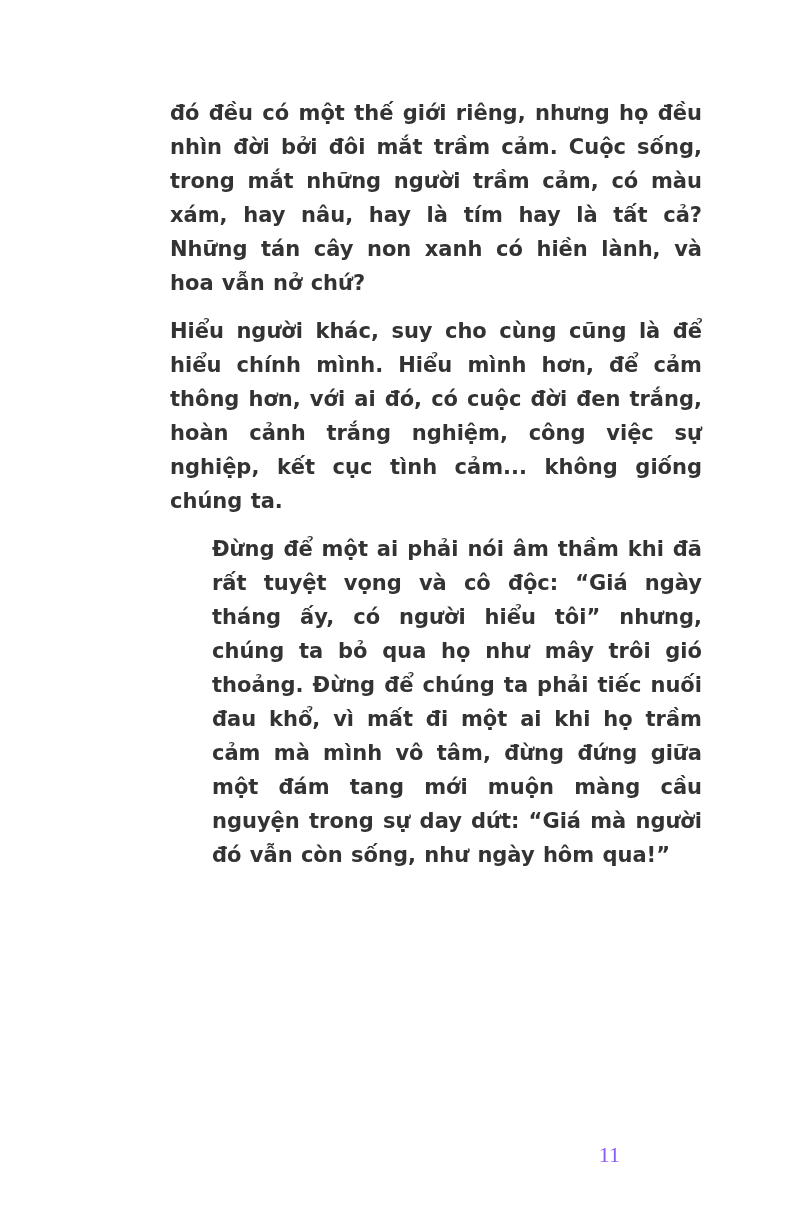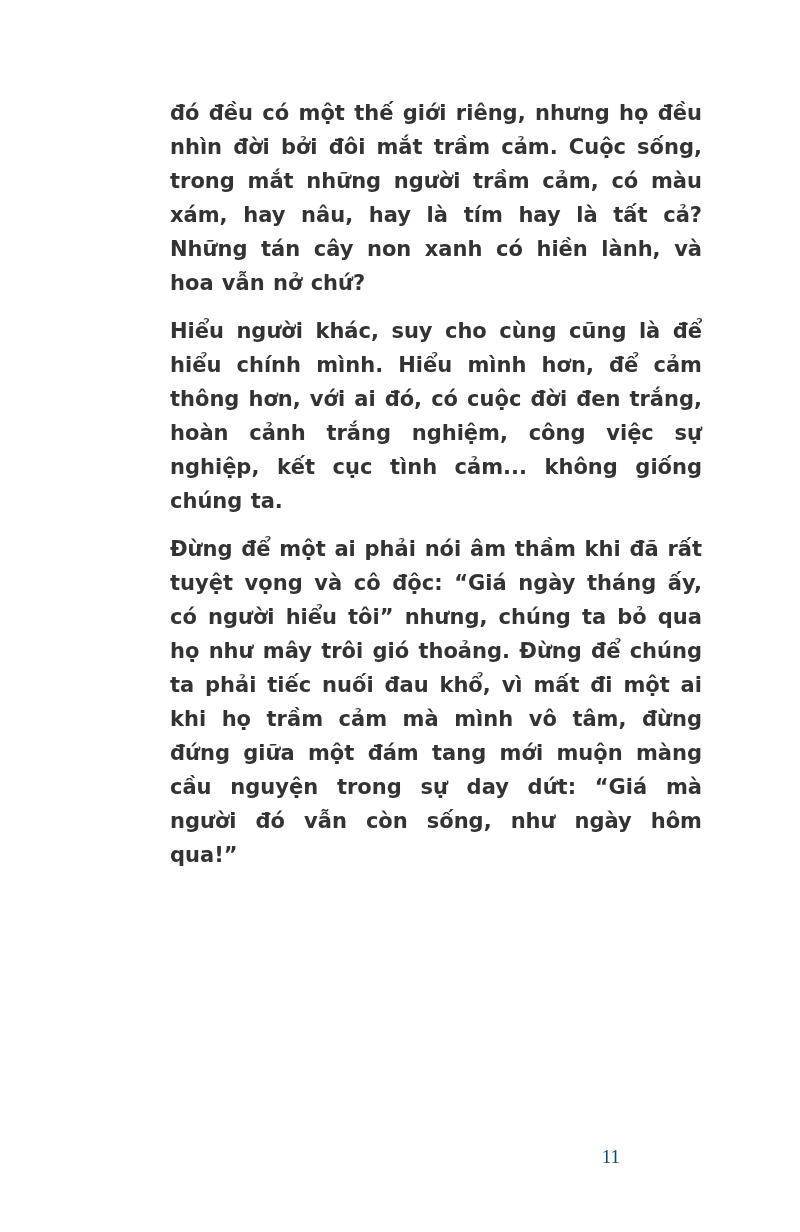--- a/index.html
+++ b/index.html
@@ -31,29 +31,30 @@
     line-height: 34px;
     font-weight: 600;
     color: #333333;
     text-align: justify;
     margin-bottom: 14px;
     word-spacing: 1px;
   }
 
   .para:last-child {
     margin-bottom: 0;
+    margin-left: 42px;
   }
 
   .page-number {
     position: absolute;
     right: 112px;
     bottom: 64px;
     font-family: "Liberation Serif", serif;
-    font-size: 19px;
-    color: #0c4a6e;
+    font-size: 22px;
+    color: #8b5cf6;
   }
 </style>
 </head>
 <body>
 
 <div class="book-page">
 
   <main class="text-block">
     <p class="para">đó đều có một thế giới riêng, nhưng họ đều nhìn đời bởi đôi mắt trầm cảm. Cuộc sống, trong mắt những người trầm cảm, có màu xám, hay nâu, hay là tím hay là tất cả? Những tán cây non xanh có hiền lành, và hoa vẫn nở chứ?</p>
     <p class="para">Hiểu người khác, suy cho cùng cũng là để hiểu chính mình. Hiểu mình hơn, để cảm thông hơn, với ai đó, có cuộc đời đen trắng, hoàn cảnh trắng nghiệm, công việc sự nghiệp, kết cục tình cảm... không giống chúng ta.</p>

